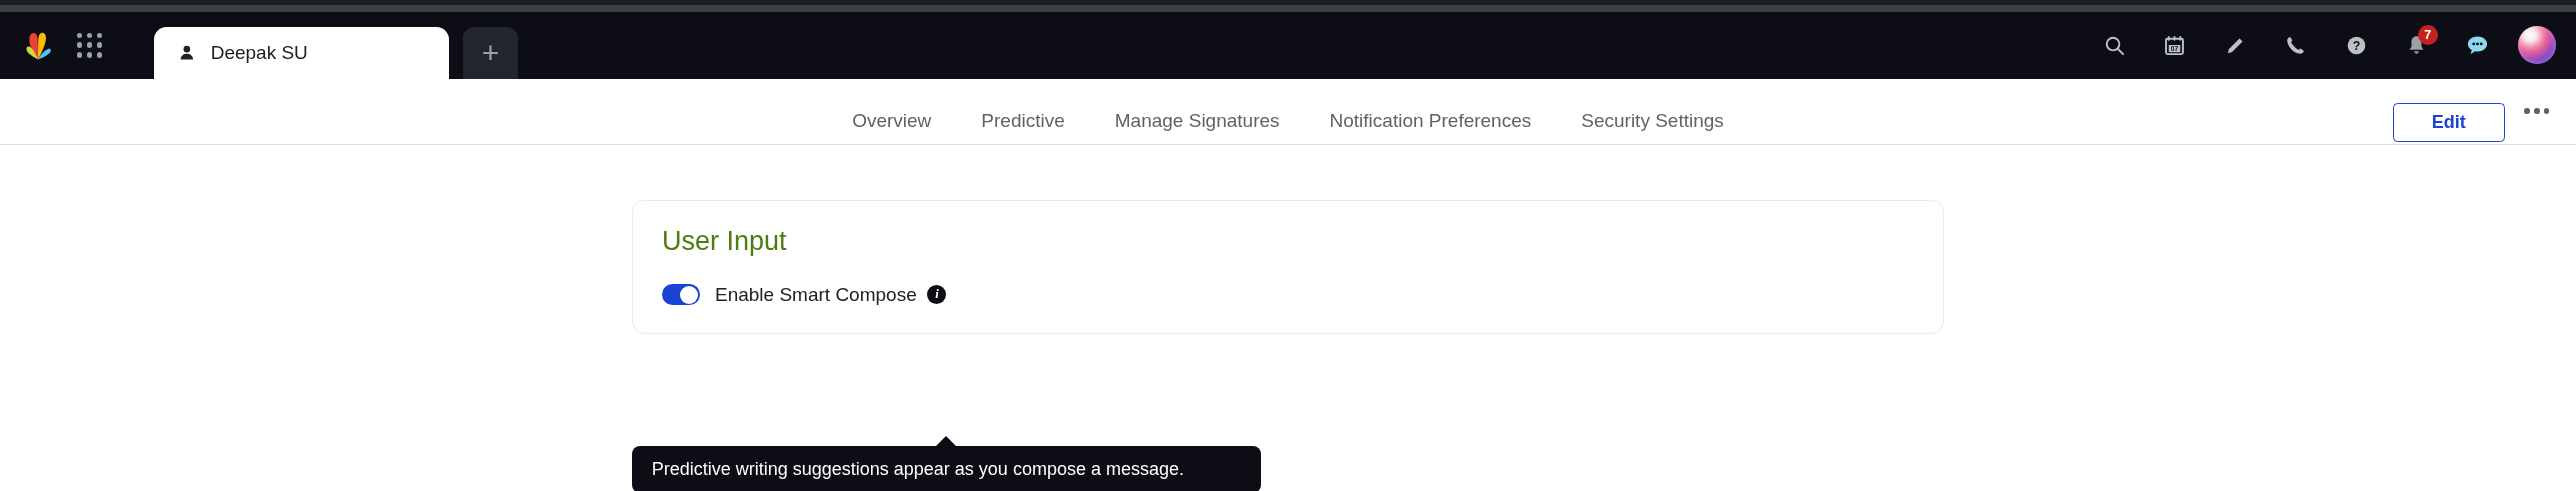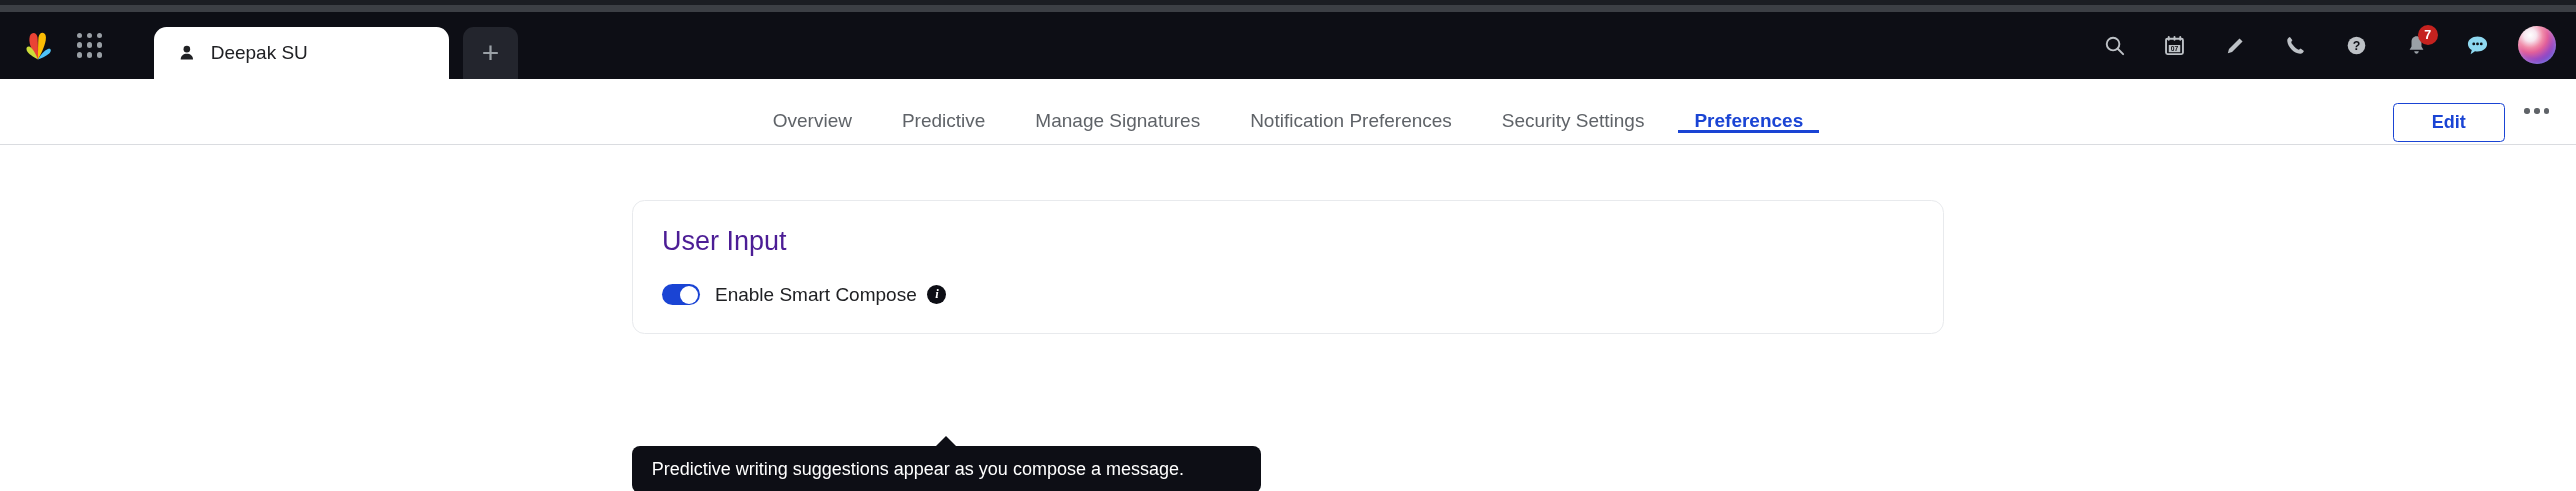--- a/index.html
+++ b/index.html
@@ -264,21 +264,21 @@
     top: 55px;
     width: 1312px;
     box-sizing: border-box;
     background: #ffffff;
     border: 1.8px solid #e8eaed;
     border-radius: 12.5px;
     padding: 25px 29px 27px 29px;
   }
   .card-title {
     font-size: 27px;
-    color: #4c1d95;
+    color: #4d7c0f;
     margin: 0 0 27px 0;
     font-weight: normal;
   }
   .setting-row {
     display: flex;
     align-items: center;
     gap: 0;
   }
   .toggle {
     width: 38px;
@@ -463,23 +463,20 @@
     </div>
     <div class="nav-tab">
       <span>Manage Signatures</span>
     </div>
     <div class="nav-tab">
       <span>Notification Preferences</span>
     </div>
     <div class="nav-tab">
       <span>Security Settings</span>
     </div>
-    <div class="nav-tab active">
-      <span>Preferences</span>
-    </div>
   </div>
 
   <div class="navbar-actions">
     <button class="edit-btn">Edit</button>
     <span class="more-btn">
       <i></i>
       <i></i>
       <i></i>
     </span>
   </div>

